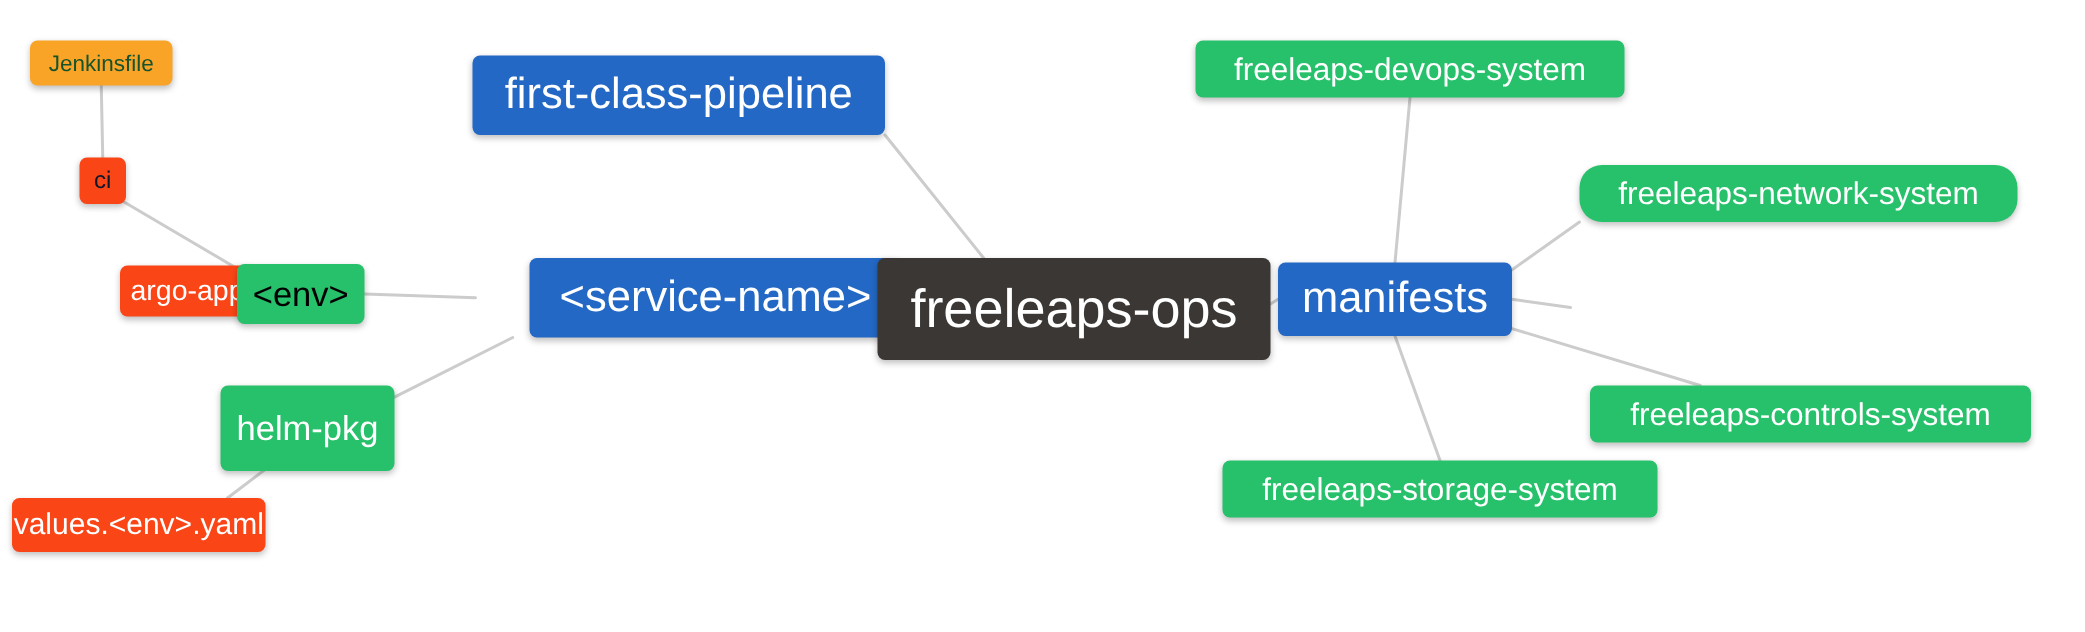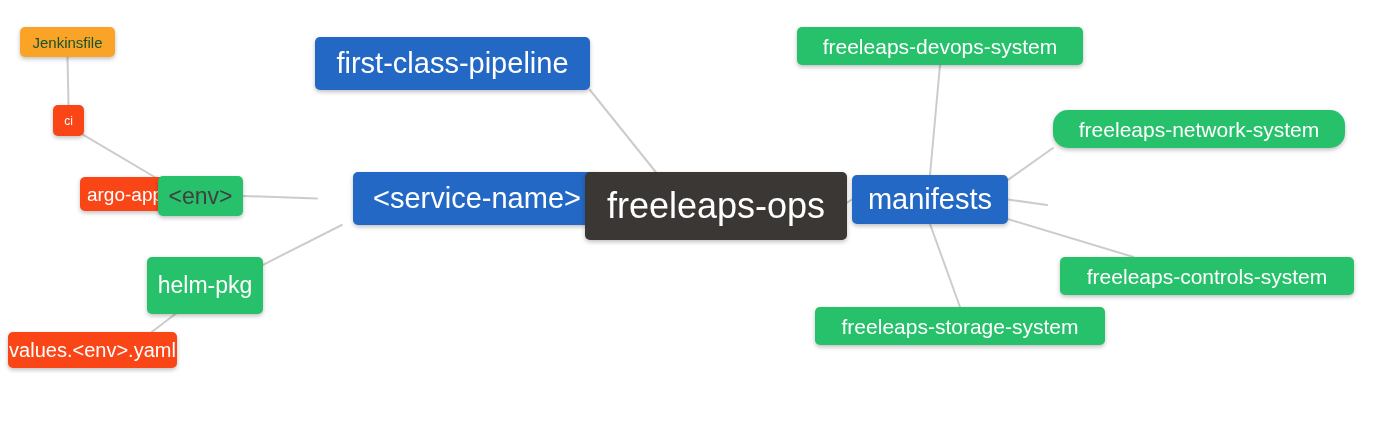--- a/index.html
+++ b/index.html
@@ -51,23 +51,23 @@
       <line x1="590" y1="90" x2="655.74" y2="172" stroke="#cccccc" stroke-width="2" stroke-linecap="round"></line>
       <line x1="565" y1="198.5" x2="585" y2="206" stroke="#cccccc" stroke-width="2" stroke-linecap="round"></line>
       <line x1="847" y1="202.6" x2="852" y2="199.5" stroke="#cccccc" stroke-width="2" stroke-linecap="round"></line>
       <line x1="930" y1="175" x2="940" y2="65" stroke="#cccccc" stroke-width="2" stroke-linecap="round"></line>
       <line x1="1008" y1="179.9" x2="1053" y2="148" stroke="#cccccc" stroke-width="2" stroke-linecap="round"></line>
       <line x1="1008" y1="199.5" x2="1047" y2="205" stroke="#cccccc" stroke-width="2" stroke-linecap="round"></line>
       <line x1="1008" y1="219.1" x2="1133.5" y2="257" stroke="#cccccc" stroke-width="2" stroke-linecap="round"></line>
       <line x1="930" y1="224" x2="960" y2="307" stroke="#cccccc" stroke-width="2" stroke-linecap="round"></line>
     </svg>
     <div class="node" style="left: 20px; top: 27px; width: 95px; height: 30px; font-size: 15px; background: rgb(249, 164, 39); color: #14532d;">Jenkinsfile</div>
-    <div class="node" style="left: 53px; top: 105px; width: 31px; height: 31px; font-size: 12px; background: rgb(250, 69, 23); color: #ffffff;">ci</div>
+    <div class="node" style="left: 53px; top: 105px; width: 31px; height: 31px; font-size: 16px; background: rgb(250, 69, 23); color: #0f172a;">ci</div>
     <div class="node" style="left: 32px; top: 177px; width: 90px; height: 34px; font-size: 19px; background: rgb(250, 69, 23); color: rgb(255, 255, 255); margin-left: 48px;">argo-app</div>
-    <div class="node" style="left: 158px; top: 176px; width: 85px; height: 40px; font-size: 23px; background: rgb(39, 193, 107); color: #404040;">&lt;env&gt;</div>
+    <div class="node" style="left: 158px; top: 176px; width: 85px; height: 40px; font-size: 23px; background: rgb(39, 193, 107); color: #000000;">&lt;env&gt;</div>
     <div class="node" style="left: 147px; top: 257px; width: 116px; height: 57px; font-size: 23px; background: rgb(39, 193, 107); color: rgb(255, 255, 255);">helm-pkg</div>
     <div class="node" style="left: 8px; top: 332px; width: 169px; height: 36px; font-size: 20px; background: rgb(250, 69, 23); color: rgb(255, 255, 255);">values.&lt;env&gt;.yaml</div>
     <div class="node" style="left: 315px; top: 37px; width: 275px; height: 53px; font-size: 29px; background: rgb(35, 104, 196); color: rgb(255, 255, 255);">first-class-pipeline</div>
     <div class="node" style="left: 317px; top: 172px; width: 248px; height: 53px; font-size: 29px; background: rgb(35, 104, 196); color: rgb(255, 255, 255); margin-left: 36px;">&lt;service-name&gt;</div>
     <div class="node" style="left: 585px; top: 172px; width: 262px; height: 68px; font-size: 36px; background: rgb(59, 55, 52); color: rgb(255, 255, 255);">freeleaps-ops</div>
     <div class="node" style="left: 852px; top: 175px; width: 156px; height: 49px; font-size: 29px; background: rgb(35, 104, 196); color: rgb(255, 255, 255);">manifests</div>
     <div class="node" style="left: 797px; top: 27px; width: 286px; height: 38px; font-size: 21px; background: rgb(39, 193, 107); color: rgb(255, 255, 255);">freeleaps-devops-system</div>
     <div class="node" style="left: 1053px; top: 110px; width: 292px; height: 38px; font-size: 21px; background: rgb(39, 193, 107); color: rgb(255, 255, 255); border-radius: 15px;">freeleaps-network-system</div>
     <div class="node" style="left: 1060px; top: 257px; width: 294px; height: 38px; font-size: 21px; background: rgb(39, 193, 107); color: rgb(255, 255, 255);">freeleaps-controls-system</div>
     <div class="node" style="left: 815px; top: 307px; width: 290px; height: 38px; font-size: 21px; background: rgb(39, 193, 107); color: rgb(255, 255, 255);">freeleaps-storage-system</div>

